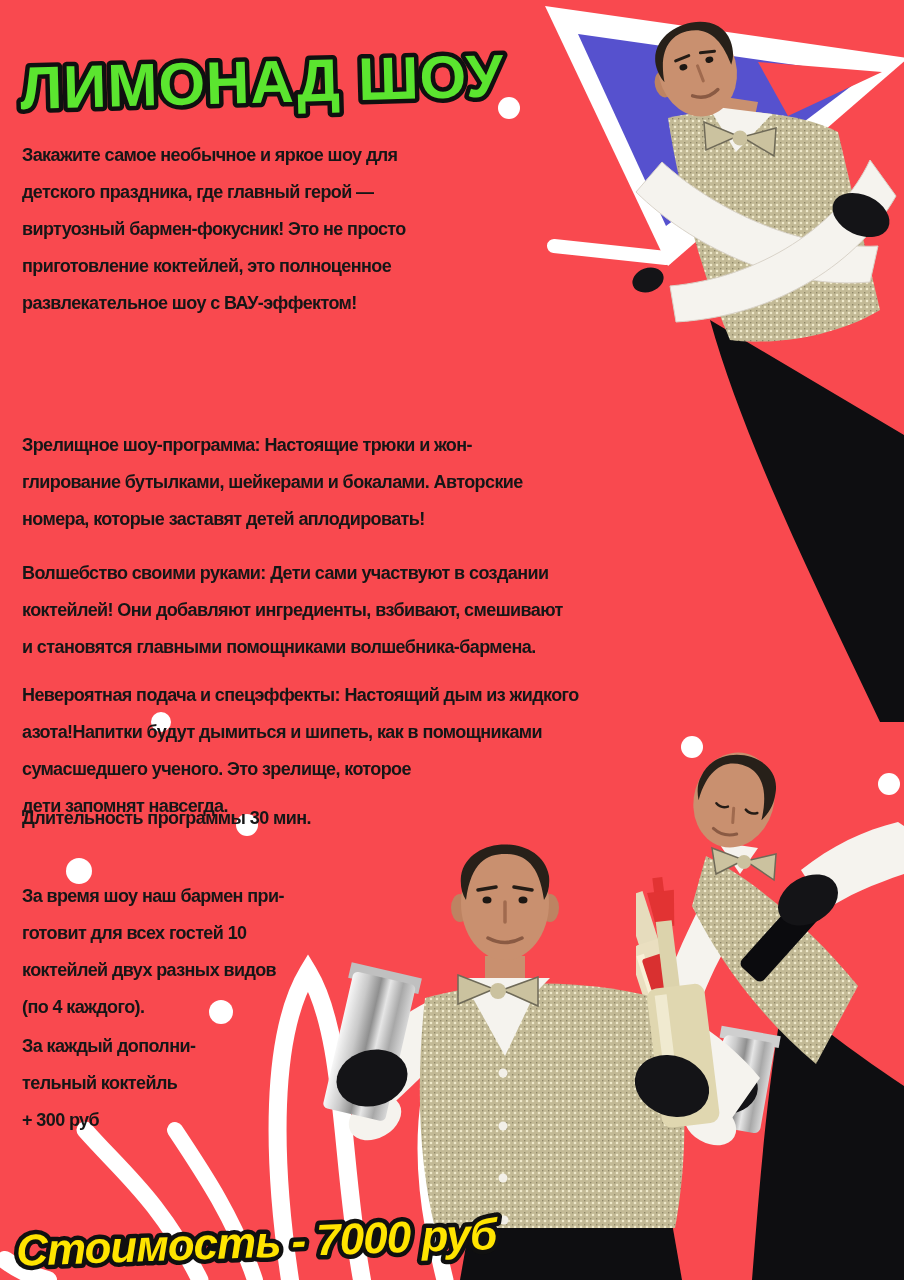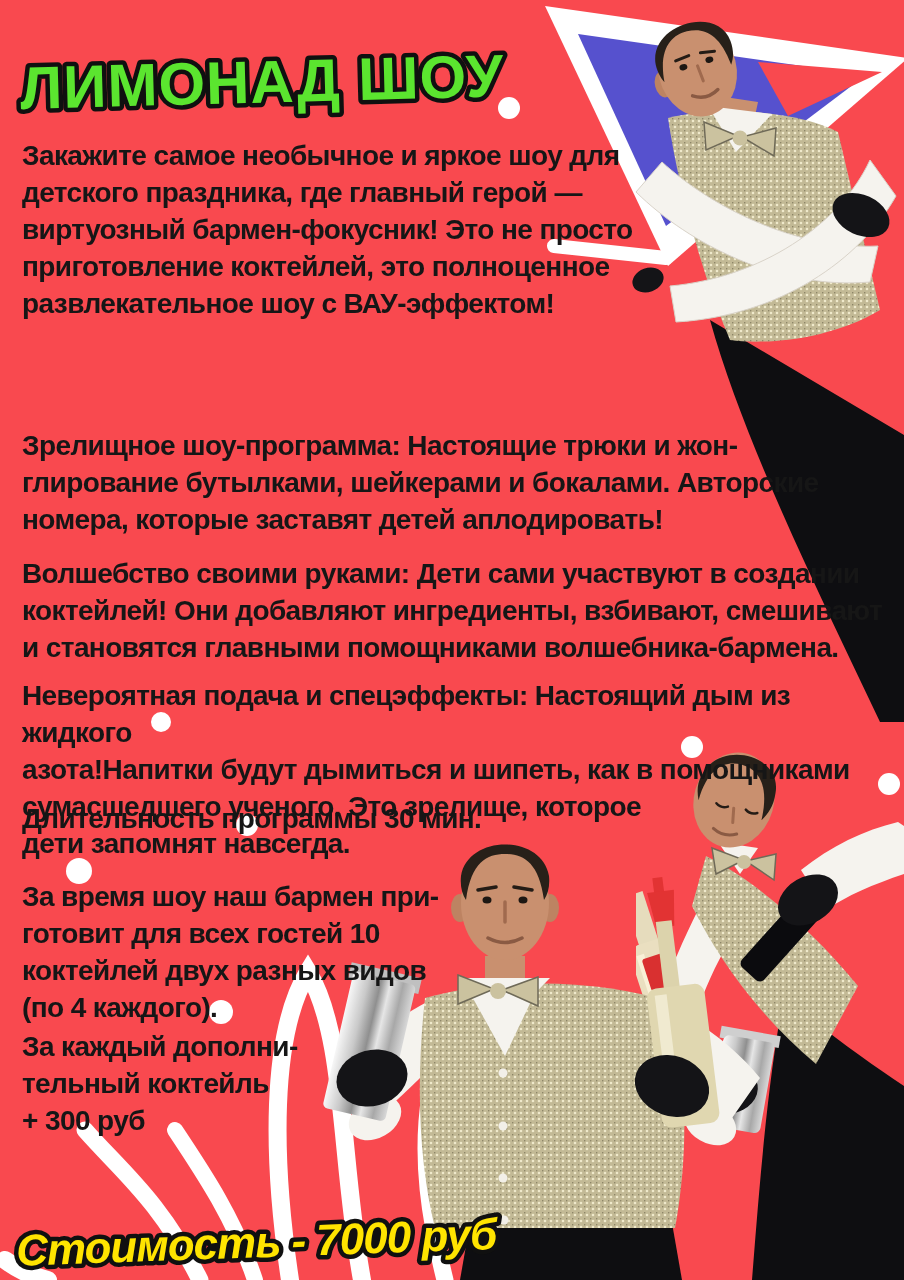--- a/index.html
+++ b/index.html
@@ -18,21 +18,21 @@
   .title-text{
     font-family:"Liberation Sans",sans-serif;font-weight:bold;font-size:60px;
     letter-spacing:1px;
   }
   .price-text{
     font-family:"Liberation Sans",sans-serif;font-weight:bold;font-style:italic;
     font-size:44px;letter-spacing:-1px;
   }
   .para{
     position:absolute;left:22px;margin:0;white-space:pre-line;
-    font-weight:700;font-size:28px;line-height:37px;letter-spacing:-0.6px;
+    font-weight:700;font-size:18px;line-height:37px;letter-spacing:-0.6px;
     color:#161616;
   }
   .p-intro{top:137px;width:700px;}
   .p-guarantee{top:321px;width:720px;}
   .p-program{top:427px;width:880px;}
   .p-magic{top:555px;width:880px;}
   .p-effects{top:677px;width:880px;}
   .p-duration{top:800px;width:520px;}
   .p-cocktails{top:878px;width:460px;}
   .p-extra{top:1028px;width:420px;}

